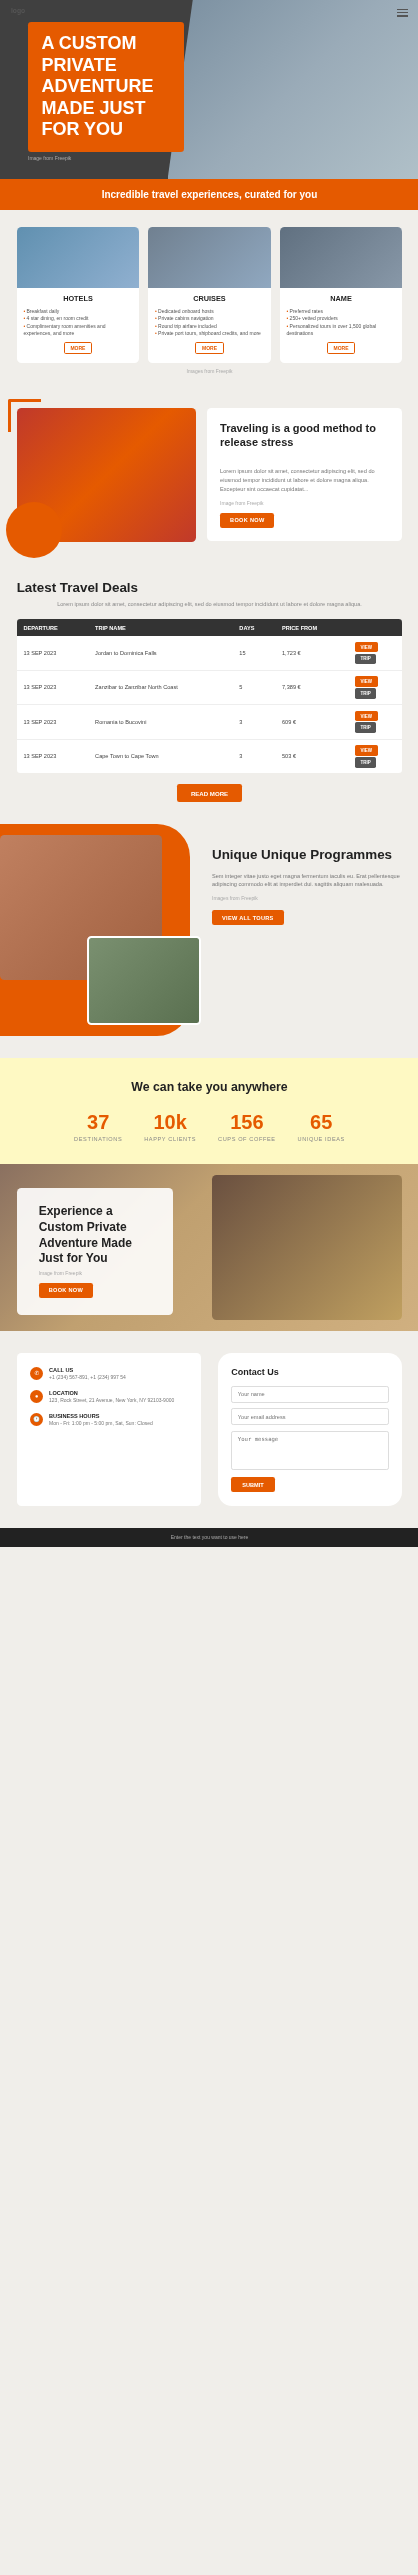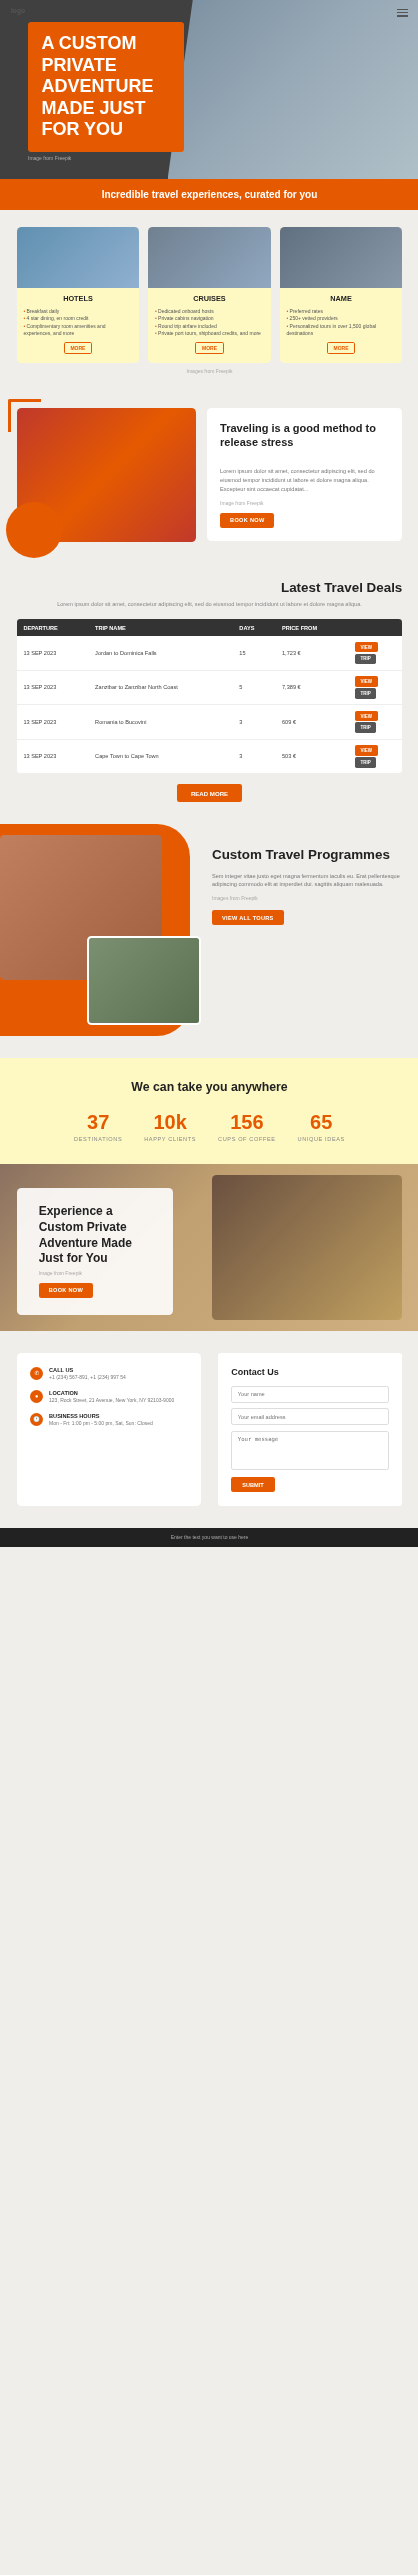--- a/index.html
+++ b/index.html
@@ -63,21 +63,21 @@
     .cards-section {
       background: #f0eeea;
       padding: 16.7px 16.7px 11px;
     }
     .cards-row {
       display: flex;
       gap: 9px;
     }
     .card {
       flex: 1;
-      background: #fef9c3;
+      background: #ffffff;
       border-radius: 4.5px;
       overflow: hidden;
     }
     .card-body { padding: 6.7px; }
     .card-title {
       font-size: 7.3px; font-weight: 700;
       color: #222; margin-bottom: 4.5px;
       text-align: center;
     }
     .card-list {
@@ -187,21 +187,21 @@
       text-transform: uppercase;
       letter-spacing: 0.3px;
     }
 
     
     .deals-section {
       background: #f0eeea;
       padding: 22px 16.7px;
     }
     .deals-section h2 {
-      text-align: right;
+      text-align: left;
       font-size: 13.4px;
       font-weight: 700;
       color: #222;
       margin-bottom: 4.5px;
     }
     .deals-section .sub-text {
       text-align: center;
       font-size: 5.6px;
       color: #888;
       margin-bottom: 11px;
@@ -430,21 +430,21 @@
     }
     .footer-left {
       flex: 1;
       background: #fff;
       border-radius: 4.5px;
       padding: 13.4px;
     }
     .footer-right {
       flex: 1;
       background: #fff;
-      border-radius: 3px;
+      border-radius: 14px;
       padding: 13.4px;
     }
     .footer-contact-item {
       display: flex;
       align-items: flex-start;
       gap: 5.6px;
       margin-bottom: 9px;
     }
     .footer-contact-icon {
       width: 13.4px;
@@ -671,21 +671,21 @@
 </div>
 
 <div class="programmes-section">
   <div class="programmes-inner">
     <div class="programmes-left">
       <div class="programmes-bg-shape"></div>
       <div class="programmes-img-main"></div>
       <div class="programmes-img-small"></div>
     </div>
     <div class="programmes-right">
-      <h2>Custom Travel Programmes</h2>
+      <h2>Unique Unique Programmes</h2>
       <p>Sem integer vitae justo eget magna fermentum iaculis eu. Erat pellentesque adipiscing commodo elit at imperdiet dui. sagittis aliquam malesuada.</p>
       <div class="prog-credit">Images from Freepik</div>
       <button class="btn-orange">VIEW ALL TOURS</button>
     </div>
   </div>
 </div>
 
 <div class="stats-section">
   <h2>We can take you anywhere</h2>
   <div class="stats-row">

